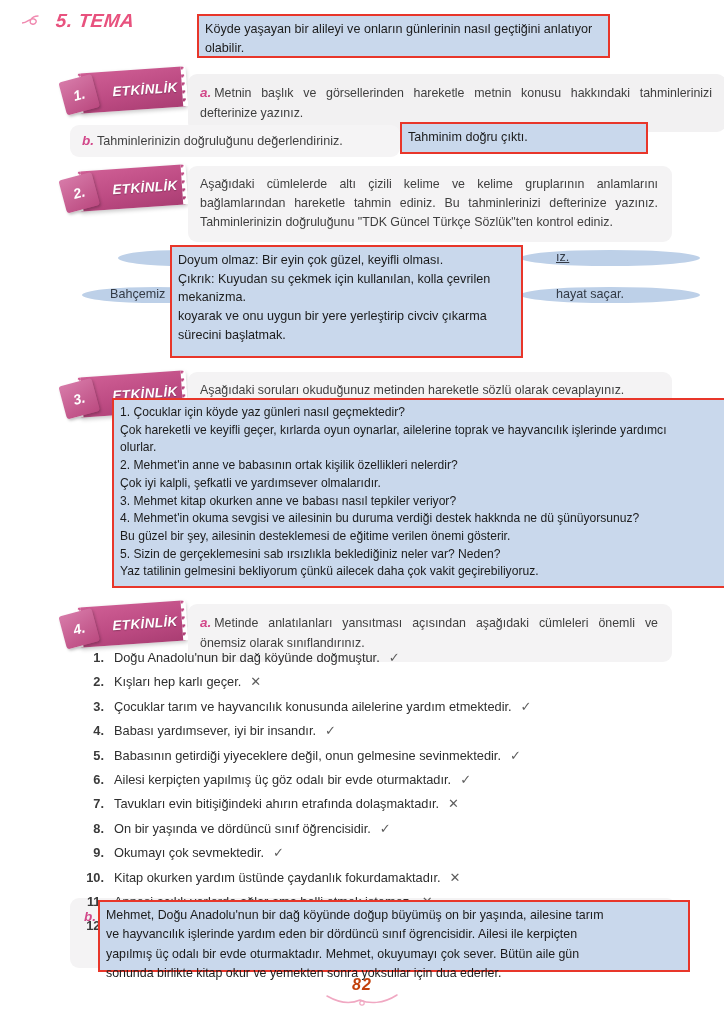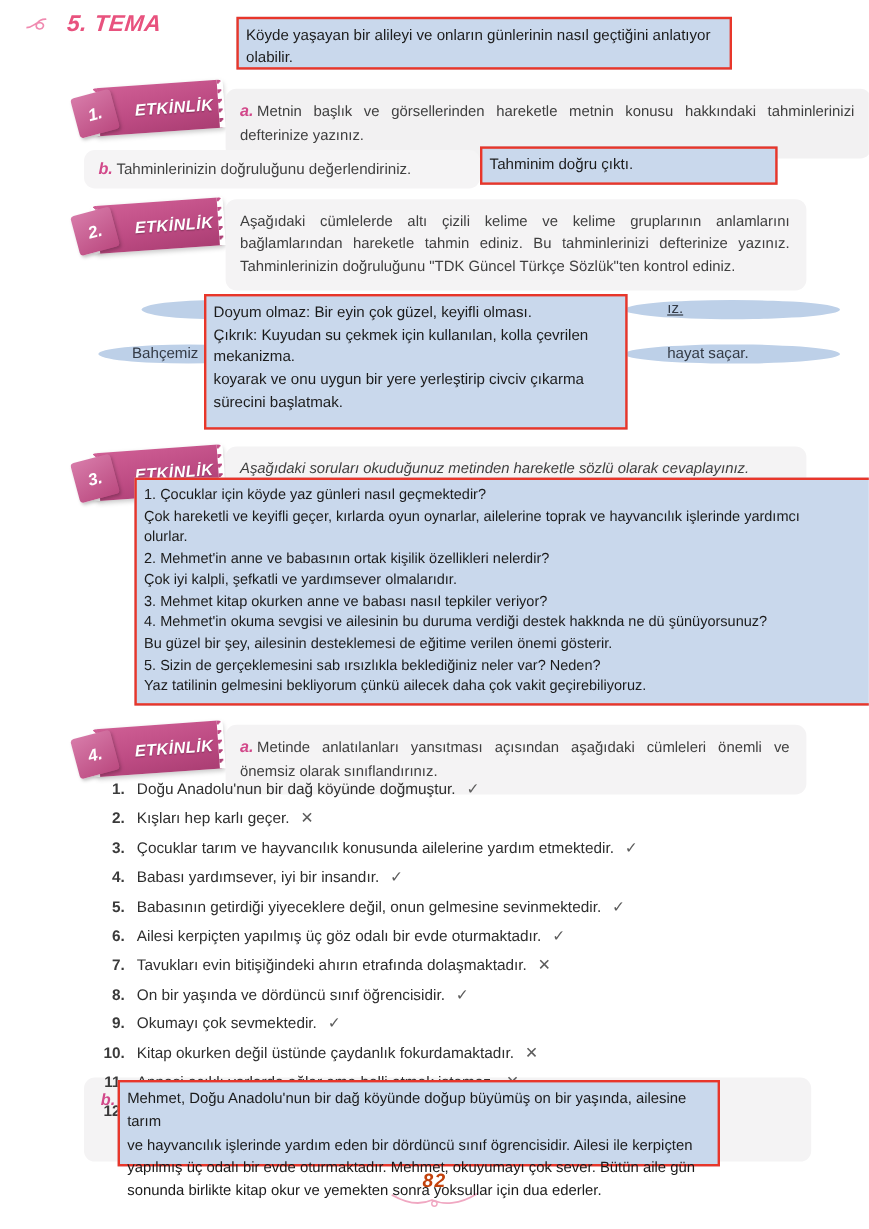--- a/index.html
+++ b/index.html
@@ -240,21 +240,21 @@
     <p>koyarak ve onu uygun bir yere yerleştirip civciv çıkarma</p>
     <p>sürecini başlatmak.</p>
   </div>
 
   <div class="etk-badge" style="left:78px; top:374px;">
     <div class="etk-ticket"></div>
     <div class="etk-label">ETKİNLİK</div>
     <div class="etk-num">3.</div>
   </div>
 
-  <div class="instr" style="left:188px; top:372px; width:484px; background:#f4f3f4;font-style:italic;">
+  <div class="instr" style="left:188px; top:372px; width:484px; background:#f4f3f4;">
     <span>Aşağıdaki soruları okuduğunuz metinden hareketle sözlü olarak cevaplayınız.</span>
   </div>
 
   <div class="answer-box" style="left:70px; top:398px; width:620px; height:190px; font-size:12.1px; line-height:1.465;margin-left:42px;">
     <p>1. Çocuklar için köyde yaz günleri nasıl geçmektedir?</p>
     <p>Çok hareketli ve keyifli geçer, kırlarda oyun oynarlar, ailelerine toprak ve hayvancılık işlerinde yardımcı</p>
     <p>olurlar.</p>
     <p>2. Mehmet'in anne ve babasının ortak kişilik özellikleri nelerdir?</p>
     <p>Çok iyi kalpli, şefkatli ve yardımsever olmalarıdır.</p>
     <p>3. Mehmet kitap okurken anne ve babası nasıl tepkiler veriyor?</p>
@@ -315,40 +315,40 @@
       <span class="num-txt">On bir yaşında ve dördüncü sınıf öğrencisidir.</span>
       <span class="mark">✓</span>
     </div>
     <div class="num-row">
       <span class="num-idx">9.</span>
       <span class="num-txt">Okumayı çok sevmektedir.</span>
       <span class="mark">✓</span>
     </div>
     <div class="num-row">
       <span class="num-idx">10.</span>
-      <span class="num-txt">Kitap okurken değil üstünde çaydanlık fokurdamaktadır.</span>
+      <span class="num-txt">Kitap okurken yardım üstünde çaydanlık fokurdamaktadır.</span>
       <span class="mark">✕</span>
     </div>
     <div class="num-row">
       <span class="num-idx">11.</span>
       <span class="num-txt">Annesi acıklı yerlerde ağlar ama belli etmek istemez.</span>
       <span class="mark">✕</span>
     </div>
     <div class="num-row">
       <span class="num-idx">12.</span>
       <span class="num-txt">Bütün aile yemeklerini bitirince yoksullar için dua etmektedir.</span>
       <span class="mark">✓</span>
     </div>
   </div>
 
   <div class="instr-plain" style="left:70px; top:898px; width:606px; height:70px; background:#f4f3f4; border-radius:9px;">
     <span class="ab-mark">b.</span><span style="font-size:11px;color:#555;">Ö</span>
   </div>
 
-  <div class="answer-box" style="left:98px; top:900px; width:502px; height:72px; font-size:12.4px; line-height:1.56;">
+  <div class="answer-box" style="left:98px; top:900px; width:592px; height:72px; font-size:12.4px; line-height:1.56;">
     <p>Mehmet, Doğu Anadolu'nun bir dağ köyünde doğup büyümüş on bir yaşında, ailesine tarım</p>
     <p>ve hayvancılık işlerinde yardım eden bir dördüncü sınıf ögrencisidir. Ailesi ile kerpiçten</p>
     <p>yapılmış üç odalı bir evde oturmaktadır. Mehmet, okuyumayı çok sever. Bütün aile gün</p>
     <p>sonunda birlikte kitap okur ve yemekten sonra yoksullar için dua ederler.</p>
   </div>
 
   <div class="pagenum">
     <span class="pagenum-txt">82</span>
     <svg class="pagenum-swoosh" width="74" height="16" viewBox="0 0 74 16">
       <path d="M2 4 C16 12, 26 12, 35 8 C44 12, 58 12, 72 3" fill="none" stroke="#f0a8c2" stroke-width="1.5" stroke-linecap="round"></path>

